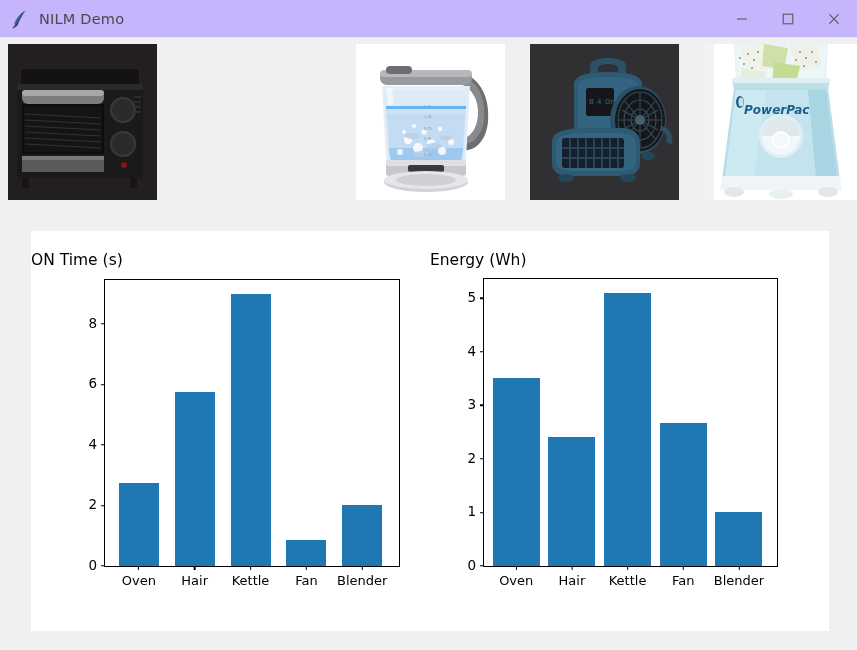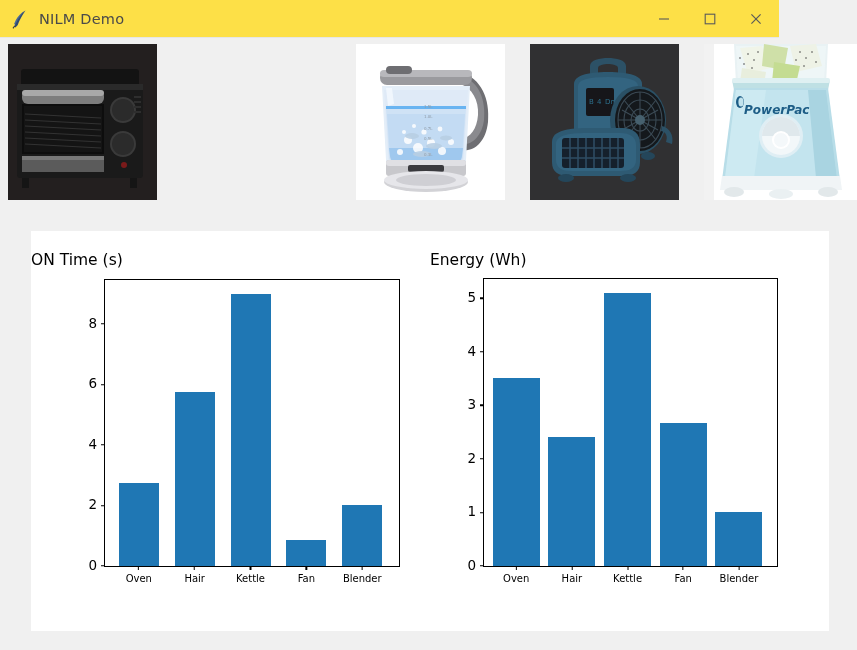--- a/index.html
+++ b/index.html
@@ -21,23 +21,23 @@
     height: 650px;
     background: #f0f0f0;
     box-sizing: border-box;
     overflow: hidden;
   }
 
   
   .titlebar {
     position: absolute;
     left: 0; top: 0;
-    width: 779px;
+    width: 857px;
     height: 38px;
-    background: #fde047;
+    background: #c4b5fd;
     border-bottom: 1px solid #e6e6e6;
     display: flex;
     align-items: center;
     box-sizing: border-box;
   }
   .tk-icon {
     width: 22px;
     height: 22px;
     margin-left: 9px;
     margin-right: 8px;
@@ -167,21 +167,21 @@
     flex-direction: column;
     align-items: center;
   }
   .xtick .xmark {
     width: 1.1px;
     height: 4px;
     background: #000000;
   }
   .xtick .xlabel {
     margin-top: 4px;
-    font-size: 10px;
+    font-size: 13px;
     color: #000000;
     white-space: nowrap;
     font-family: "DejaVu Sans", sans-serif;
     line-height: 1;
   }
 </style>
 </head>
 <body>
 
 <div class="window">

